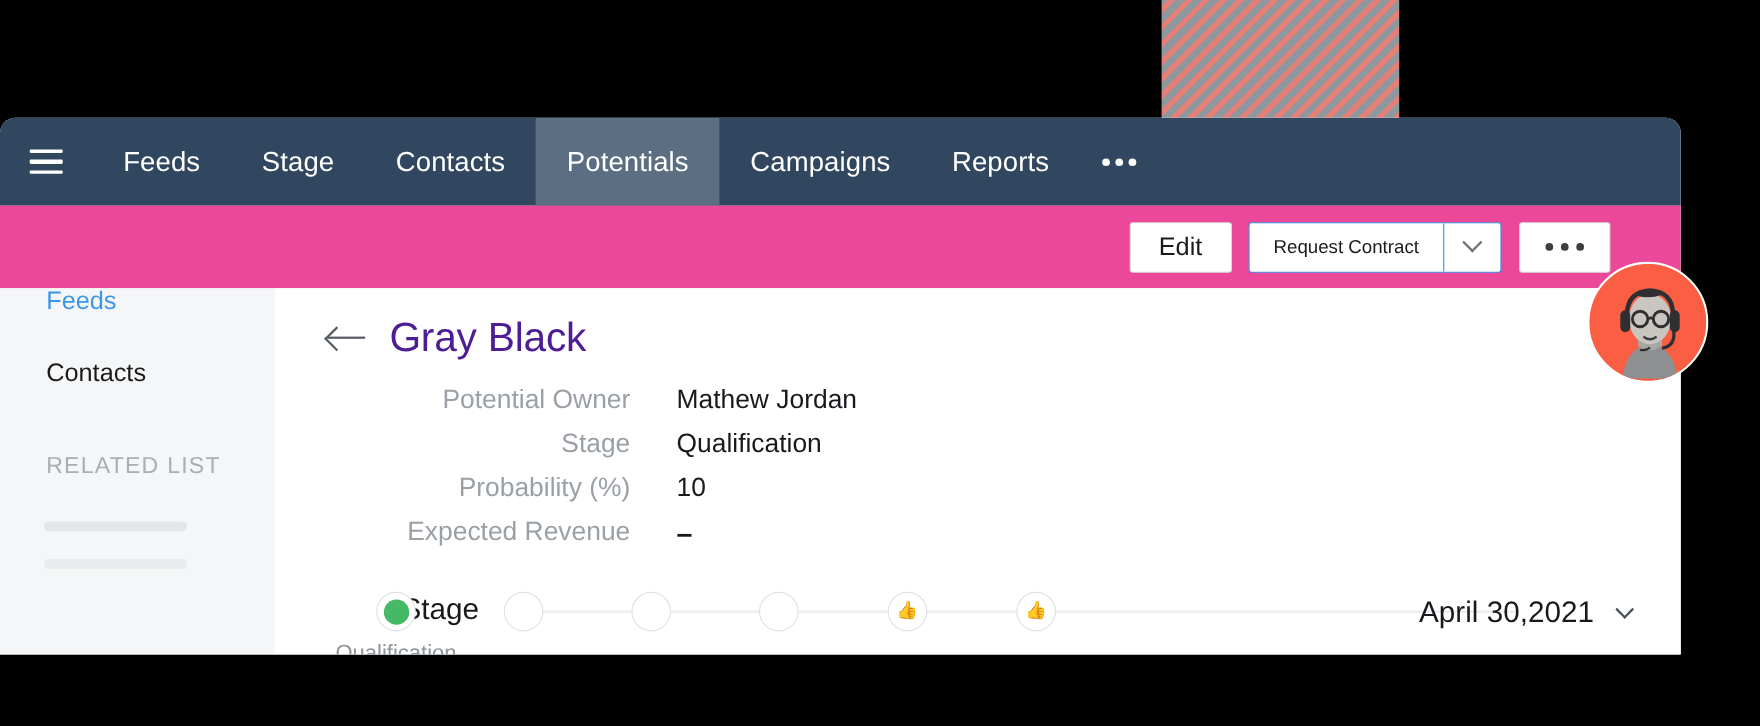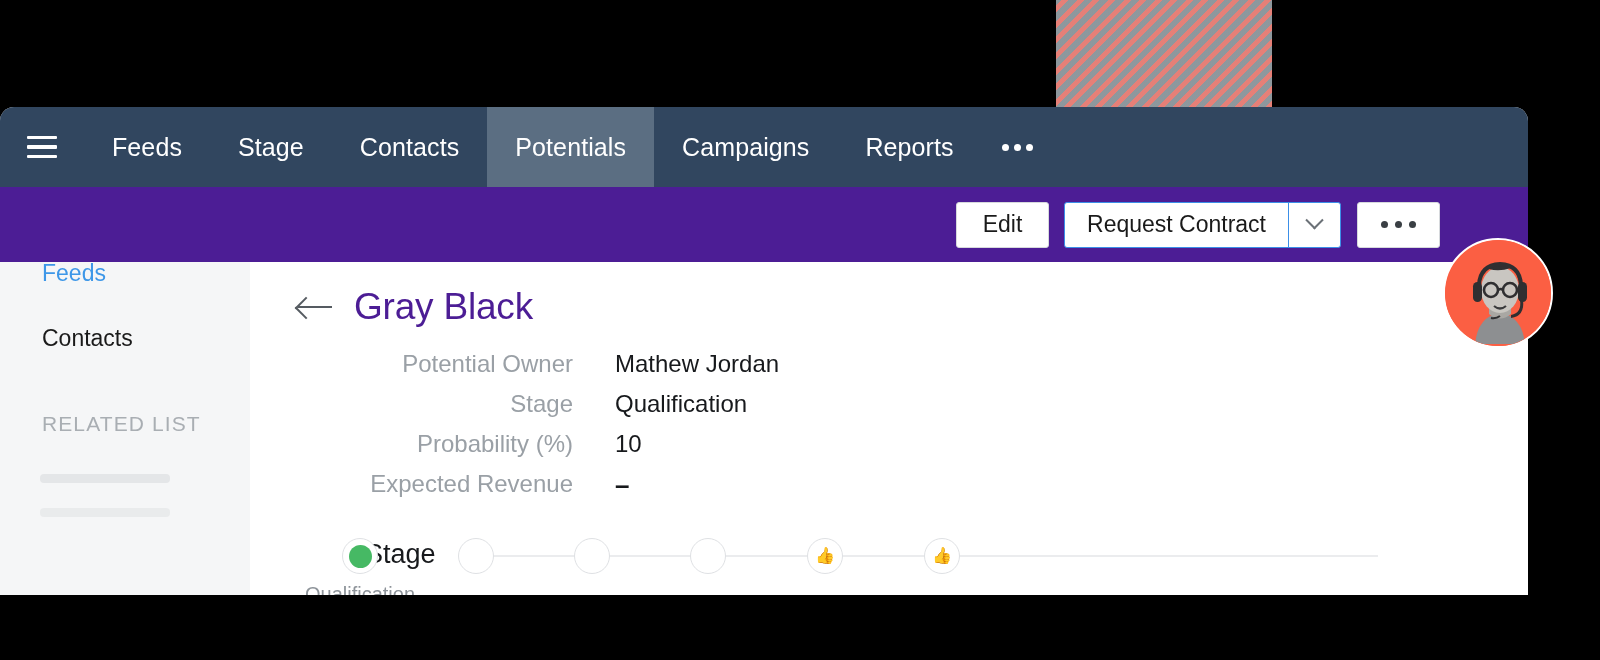--- a/index.html
+++ b/index.html
@@ -94,25 +94,25 @@
     background: #ffffff;
     border-radius: 50%;
     margin: 0 2.5px;
     display: inline-block;
   }
 
   
   .action-bar {
     position: relative;
     height: 75px;
-    background: #4c1d95;
+    background: #ec4899;
     display: flex;
     align-items: center;
     justify-content: flex-end;
-    padding-right: 88px;
+    padding-right: 64px;
   }
   .btn {
     background: #ffffff;
     border: 1px solid #d6d9dc;
     border-radius: 3px;
     height: 46px;
     display: flex;
     align-items: center;
     justify-content: center;
     font-size: 23px;
@@ -128,21 +128,21 @@
     margin-right: 16px;
     border: 1px solid #3b8fe8;
     border-radius: 3px;
     background: #ffffff;
     overflow: hidden;
   }
   .split-btn .main {
     display: flex;
     align-items: center;
     padding: 0 22px;
-    font-size: 23px;
+    font-size: 17px;
     color: #1a1a1a;
     cursor: pointer;
     white-space: nowrap;
   }
   .split-btn .caret {
     width: 52px;
     border-left: 1px solid #3b8fe8;
     display: flex;
     align-items: center;
     justify-content: center;
@@ -457,20 +457,24 @@
           <div class="node" id="n3" style="left: 440px;"></div>
           <div class="node" id="n4" style="left: 557px;">
             <span class="thumb">👍</span>
           </div>
           <div class="node" id="n5" style="left: 674px;">
             <span class="thumb">👍</span>
           </div>
 
           <div class="node-label" id="nlabel0" style="left: 110px;">Qualification</div>
 
+          <div class="close-date">
+            <span>April 30,2021</span>
+            <span class="chev2"></span>
+          </div>
         </div>
 
       </div>
     </div>
   </div>
 
   <div class="support-avatar">
     <svg viewBox="0 0 110 110" width="110" height="110">
       <circle cx="55" cy="55" r="55" fill="#fb5f43"></circle>
       <g fill="#6e6f71">

